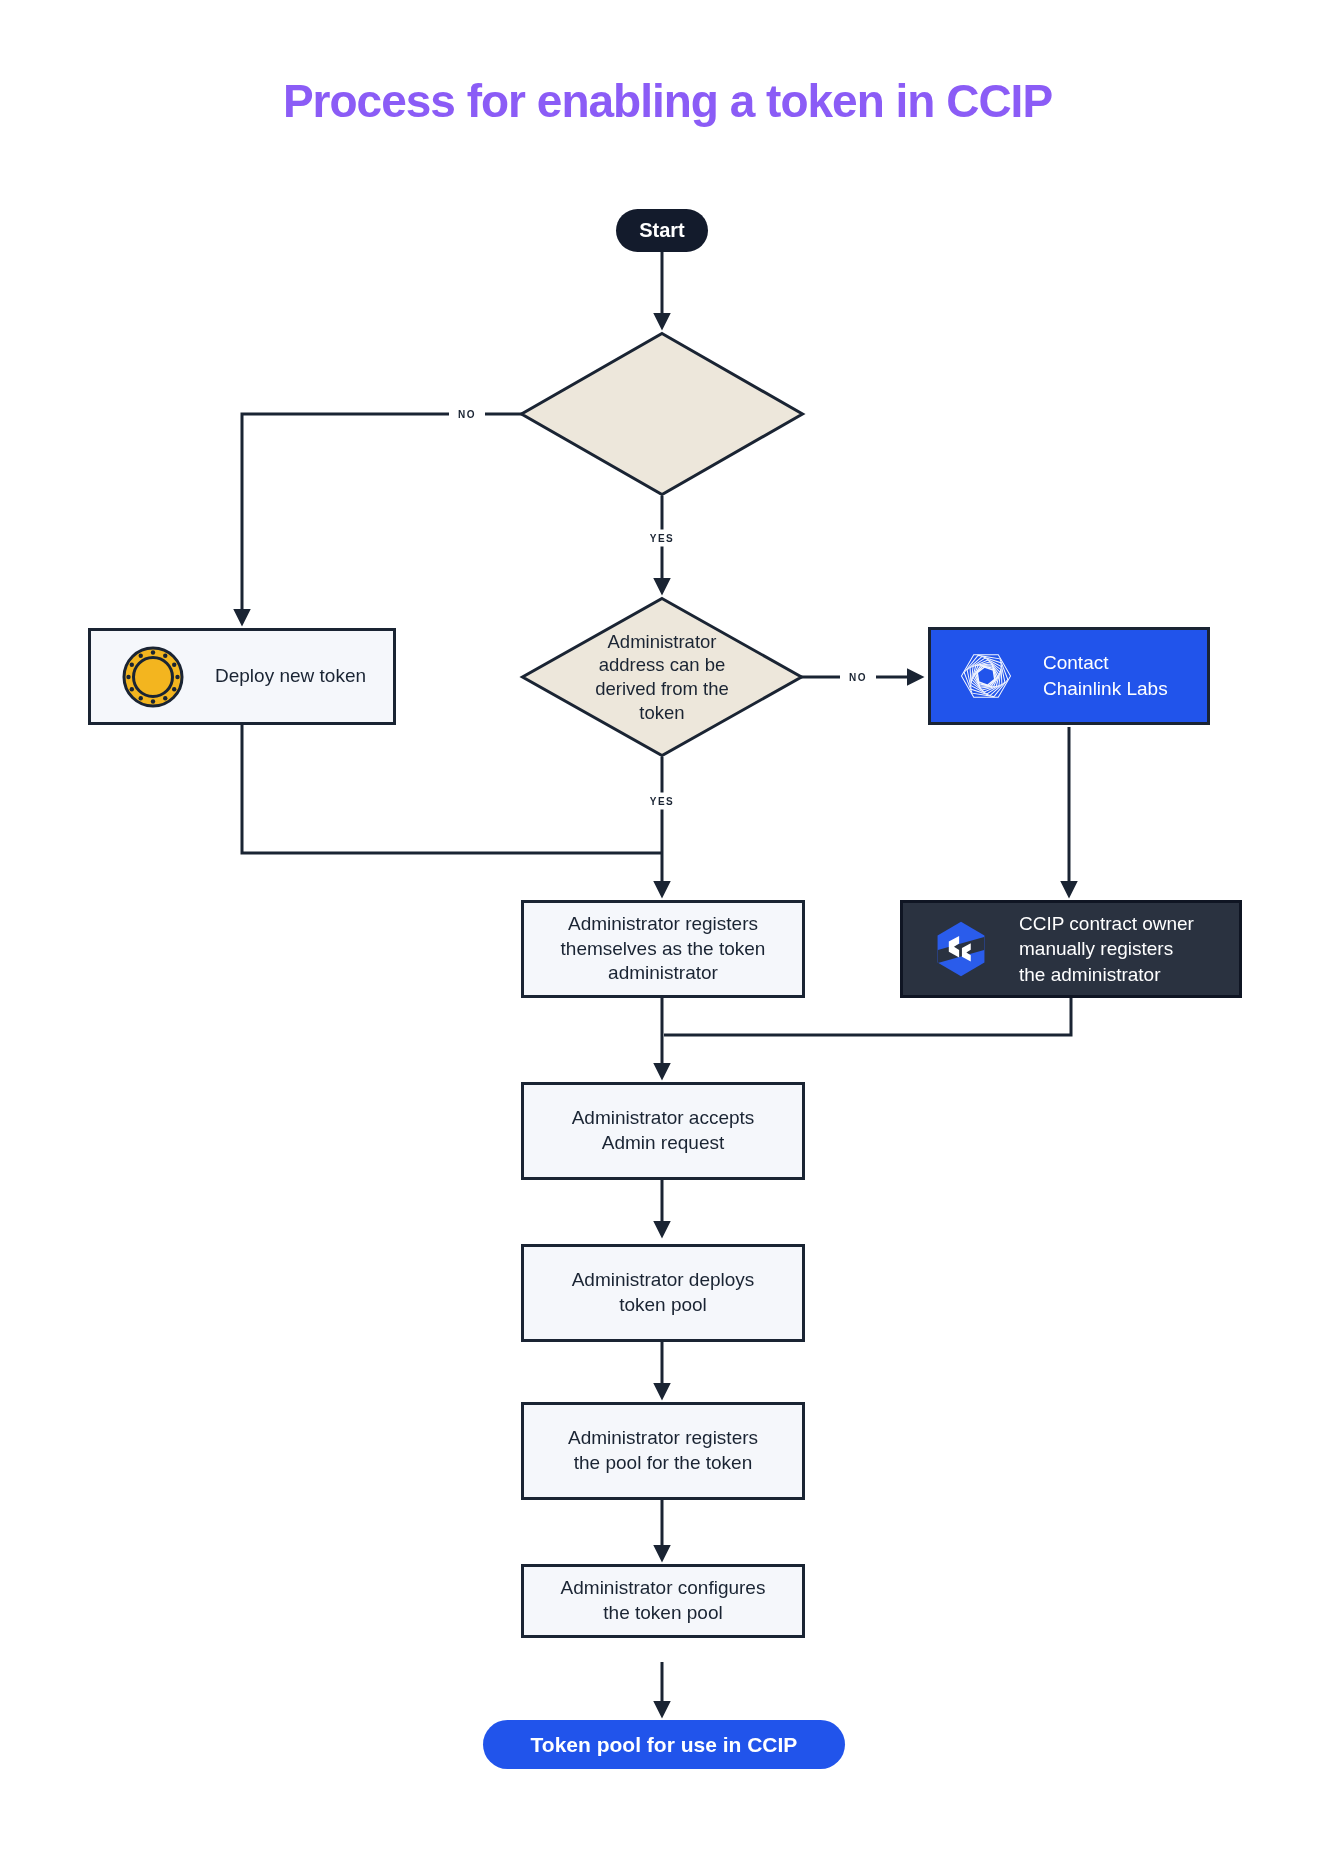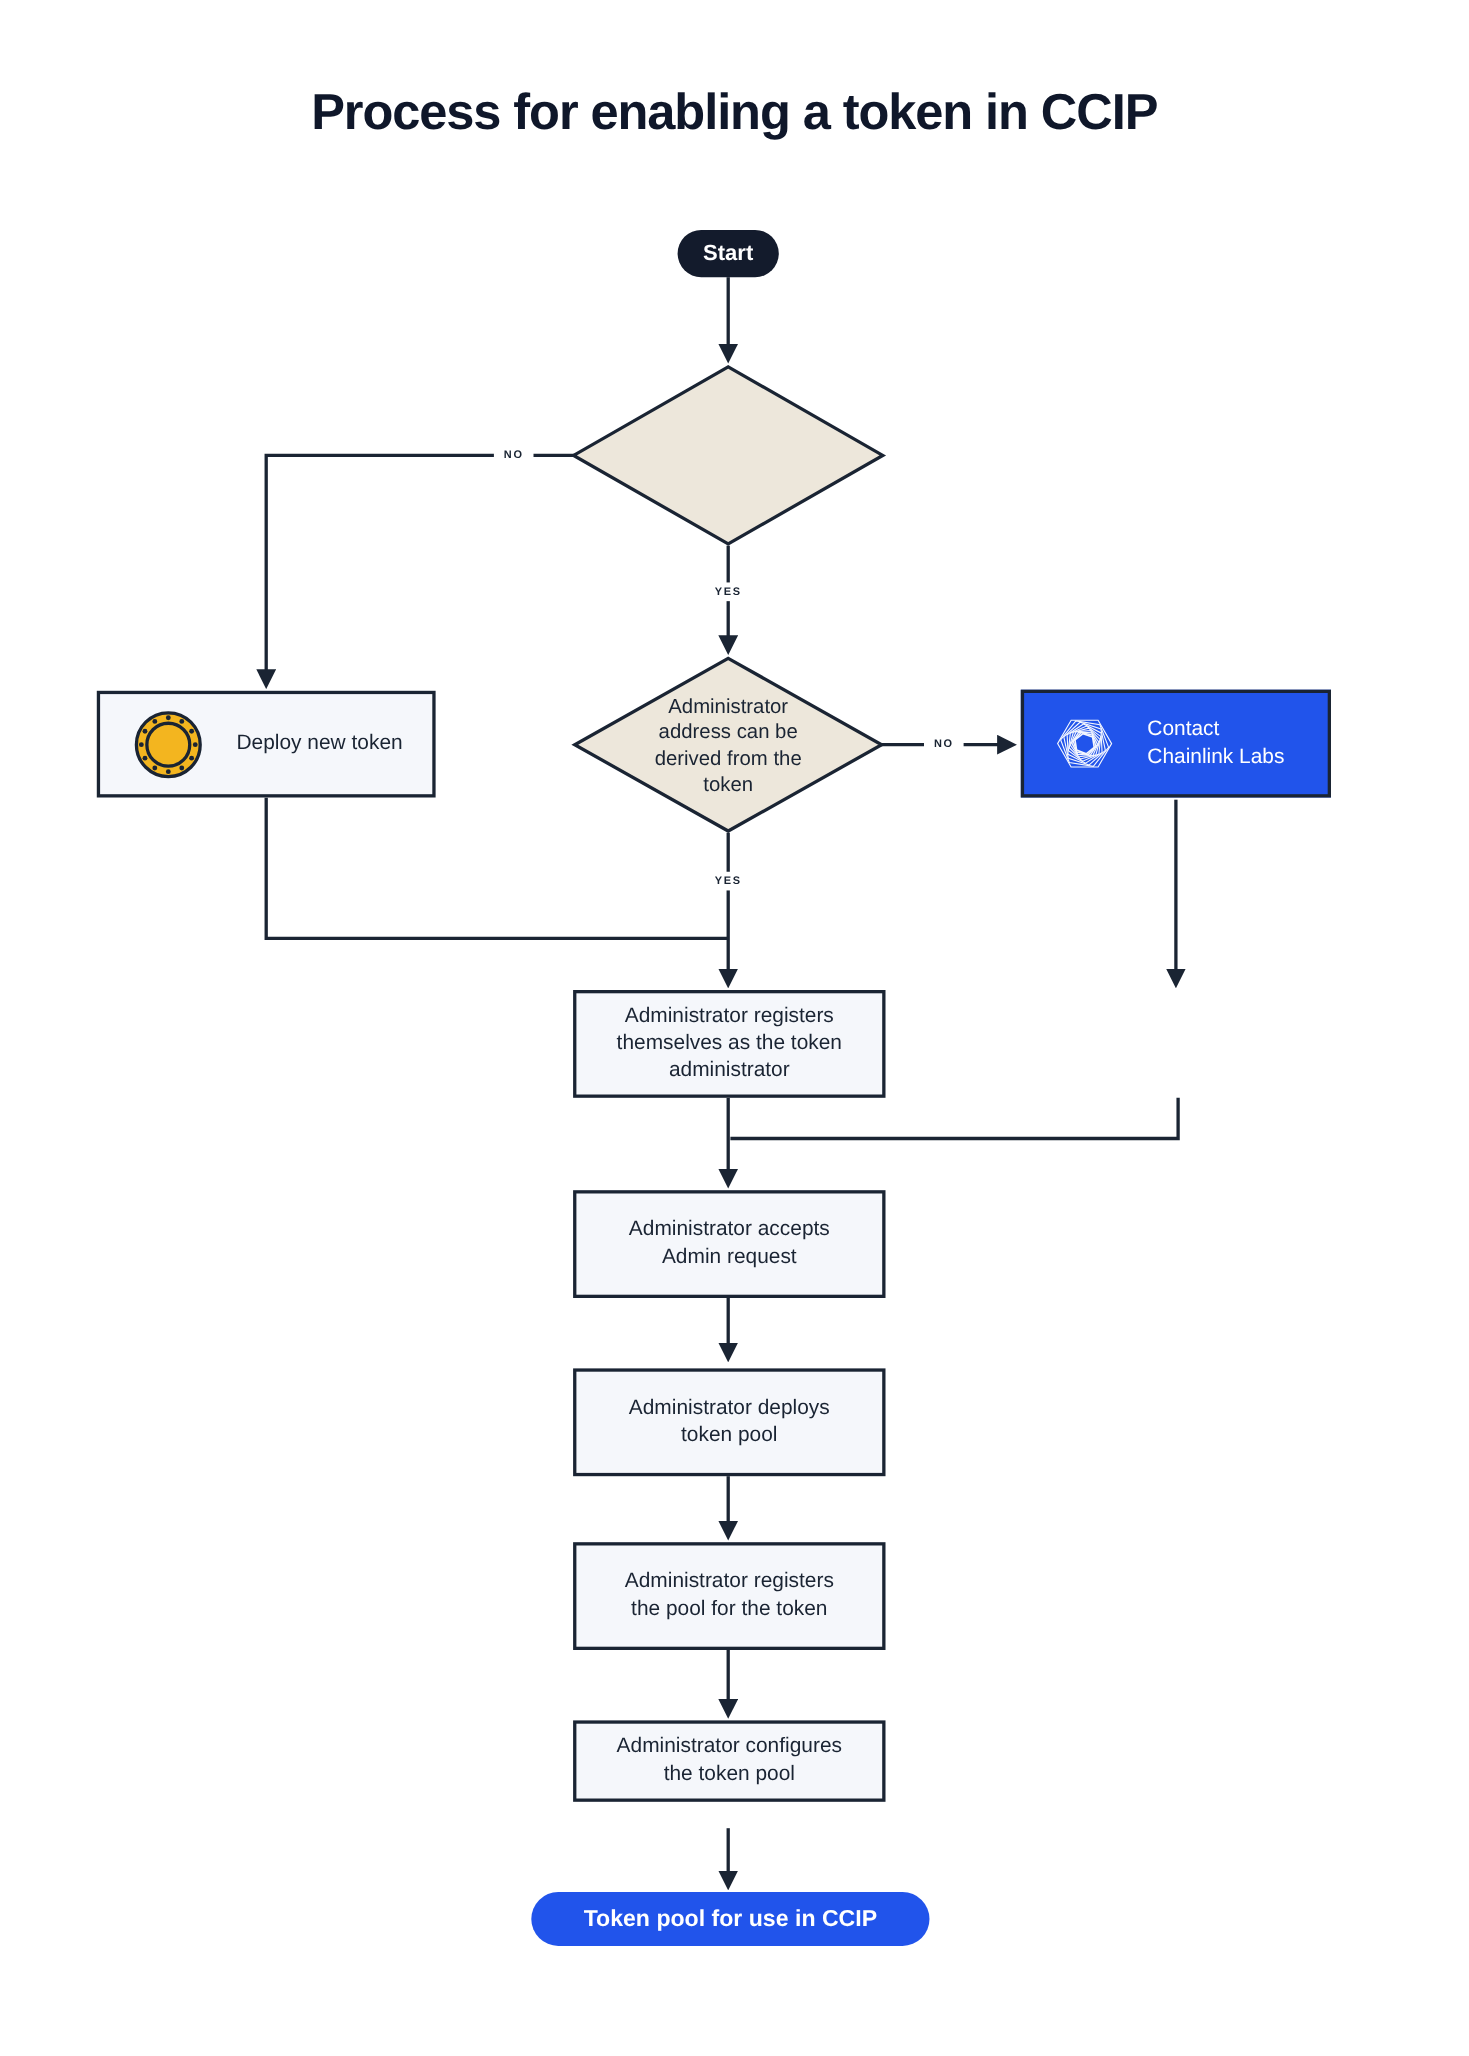--- a/index.html
+++ b/index.html
@@ -1,19 +1,19 @@
 <!DOCTYPE html>
 <html><head>
 <meta charset="utf-8">
 <style>
   html,body{margin:0;padding:0;background:#ffffff;}
   #canvas{position:relative;width:1335px;height:1869px;background:#ffffff;overflow:hidden;
           font-family:"Liberation Sans","DejaVu Sans",sans-serif;color:#1A2433;}
   #title{position:absolute;top:74px;left:0;right:0;text-align:center;
-         font-size:46px;font-weight:700;letter-spacing:-1px;color:#0f172a;}
+         font-size:46px;font-weight:700;letter-spacing:-1px;color:#8b5cf6;}
   #wires{position:absolute;left:0;top:0;z-index:0;}
   .node{position:absolute;box-sizing:border-box;z-index:2;}
   .pill-dark{background:#131B2C;color:#fff;border-radius:22px;
              display:flex;align-items:center;justify-content:center;
              font-size:20px;font-weight:600;}
   .pill-blue{background:#2154EB;color:#fff;border-radius:25px;
              display:flex;align-items:center;justify-content:center;
              font-size:21px;font-weight:700;}
   .pbox{background:#F5F7FB;border:3px solid #1A2433;
         display:flex;align-items:center;justify-content:center;text-align:center;
@@ -111,20 +111,36 @@
           <circle cx="53.2" cy="19.75" r="2.2"></circle>
       </g>
     </svg>
     <span>Deploy new token</span>
   </div>
 
   <div class="node pbox" style="left:521px;top:900px;width:284px;height:98px;">Administrator registers
 themselves as the token
 administrator</div>
 
+  <div class="node dbox" style="left:900px;top:900px;width:342px;height:98px;">
+    <svg class="iconbox" width="60" height="60" viewBox="0 0 64 64">
+      <polygon points="32,3 57,17.5 57,46.5 32,61 7,46.5 7,17.5" fill="#2A5CEB"></polygon>
+      <polygon points="0,35 64,17 64,31 0,49" fill="#2A3240" clip-path="url(#hexclip2)"></polygon>
+      <clipPath id="hexclip2">
+          <polygon points="32,3 57,17.5 57,46.5 32,61 7,46.5 7,17.5"></polygon>
+        </clipPath>
+      <g fill="#ffffff">
+        <path d="M19,24 L30,18 L30,26 L24.5,29.5 L30,33 L30,41 L19,35 Z"></path>
+        <path d="M33,31 L42.4,25.9 L42.4,32.7 L37.7,35.7 L42.4,38.6 L42.4,45.4 L33,40.3 Z"></path>
+      </g>
+    </svg>
+    <span>CCIP contract owner
+manually registers
+the administrator</span>
+  </div>
 
   <div class="node pbox" style="left:521px;top:1082px;width:284px;height:98px;">Administrator accepts
 Admin request</div>
 
   <div class="node pbox" style="left:521px;top:1244px;width:284px;height:98px;text-align:center;">Administrator deploys
 token pool</div>
 
   <div class="node pbox" style="left:521px;top:1402px;width:284px;height:98px;">Administrator registers
 the pool for the token</div>
 

